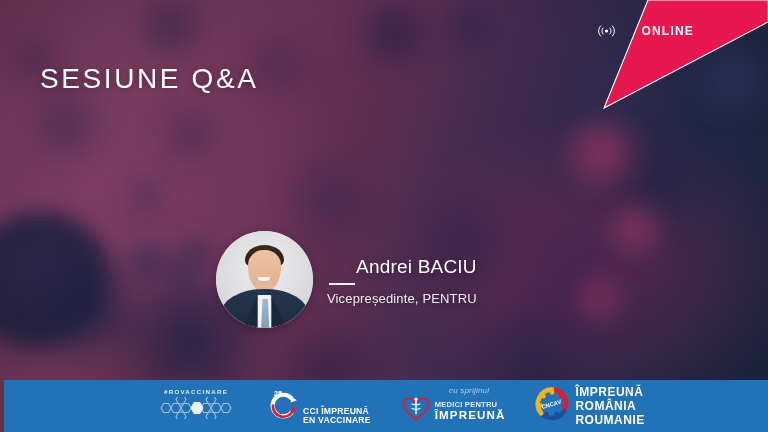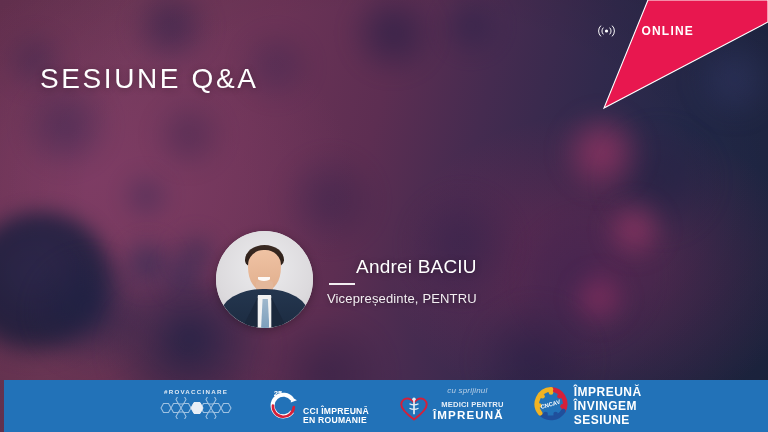--- a/index.html
+++ b/index.html
@@ -256,21 +256,20 @@
     line-height:1;
     margin-left:32px;
     letter-spacing:0.2px;
   }
   .medici-row { display:flex; align-items:center; gap:4px; }
   .medici-words { line-height:1.02; }
   .medici-l1 {
     font-size:7.6px; font-weight:bold;
     letter-spacing:0.2px; color:#e6eef7;
     white-space:nowrap;
-    text-align:right;
   }
   .medici-l2 {
     font-size:11.6px; font-weight:bold;
     letter-spacing:1.1px; color:#ffffff;
     white-space:nowrap; line-height:1;
   }
 
   
   .cncav { display:flex; align-items:center; gap:6px; }
   .cncav-words { line-height:1.18; }
@@ -420,21 +419,21 @@
         <span>
           <svg width="34" height="34" viewBox="0 0 44 44" aria-hidden="true">
             <text x="10" y="11" font-family="Liberation Sans, sans-serif" font-size="10" font-weight="bold" fill="#ffffff">25</text>
             <path d="M34 16 A14 14 0 1 0 34 32" stroke="#ffffff" stroke-width="5.2" fill="none" stroke-linecap="butt"></path>
             <path d="M9 24 A13.5 13.5 0 0 0 36 26" stroke="#d5203a" stroke-width="3.4" fill="none" stroke-linecap="round"></path>
             <path d="M33 13 L40 17 L32 20 Z" fill="#ffffff"></path>
           </svg>
         </span>
         <div class="cci-words">
           <div>CCI ÎMPREUNĂ</div>
-          <div>EN ROUMANIE</div>
+          <div>EN VACCINARE</div>
         </div>
       </div>
 
       <div class="logo medici">
         <div class="medici-top">cu sprijinul</div>
         <div class="medici-row">
           <span>
             <svg width="30" height="26" viewBox="0 0 40 34" aria-hidden="true">
               <path d="M20 31 C8 22 3 16 3 11 C3 6 7 3 11 3 C14.5 3 17.5 5 20 8.5
                        C22.5 5 25.5 3 29 3 C33 3 37 6 37 11 C37 16 32 22 20 31 Z" fill="none" stroke="#d5203a" stroke-width="2.6"></path>
@@ -462,21 +461,21 @@
             <circle cx="37" cy="25" r="3" fill="#d5203a"></circle>
             <circle cx="28" cy="35" r="3" fill="#1f4f9c"></circle>
             <circle cx="15" cy="35" r="3" fill="#1f4f9c"></circle>
             <circle cx="7" cy="24" r="3" fill="#f0b323"></circle>
             <circle cx="11" cy="12" r="3" fill="#f0b323"></circle>
             <text x="22" y="25" text-anchor="middle" font-family="Liberation Sans, sans-serif" font-size="7.5" font-weight="bold" fill="#ffffff" transform="rotate(-16 22 25)">CNCAV</text>
           </svg>
         </span>
         <div class="cncav-words">
           <div>ÎMPREUNĂ</div>
-          <div>ÎNVINGEM</div>
-          <div>SESIUNE</div>
+          <div>ROMÂNIA</div>
+          <div>ROUMANIE</div>
         </div>
       </div>
 
     </div>
   </div>
 
 </div>
 
 </body></html>

